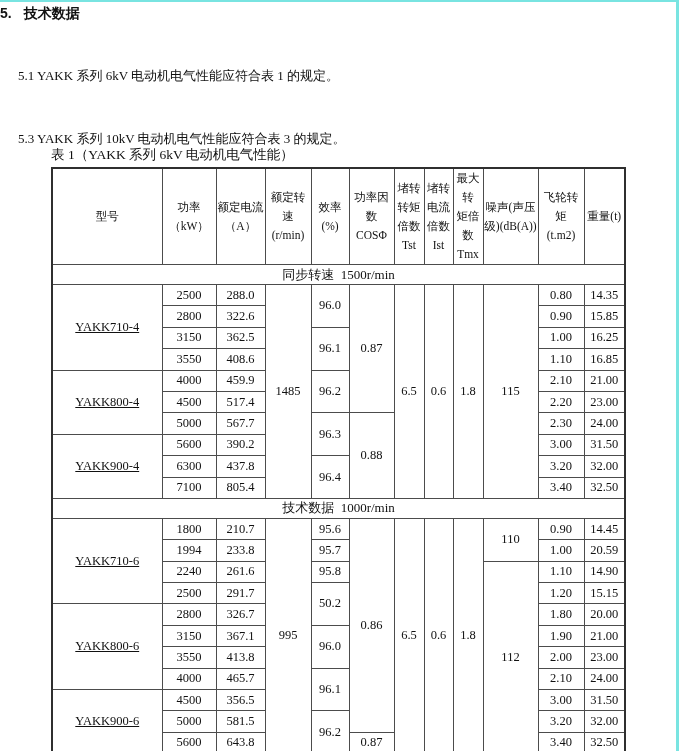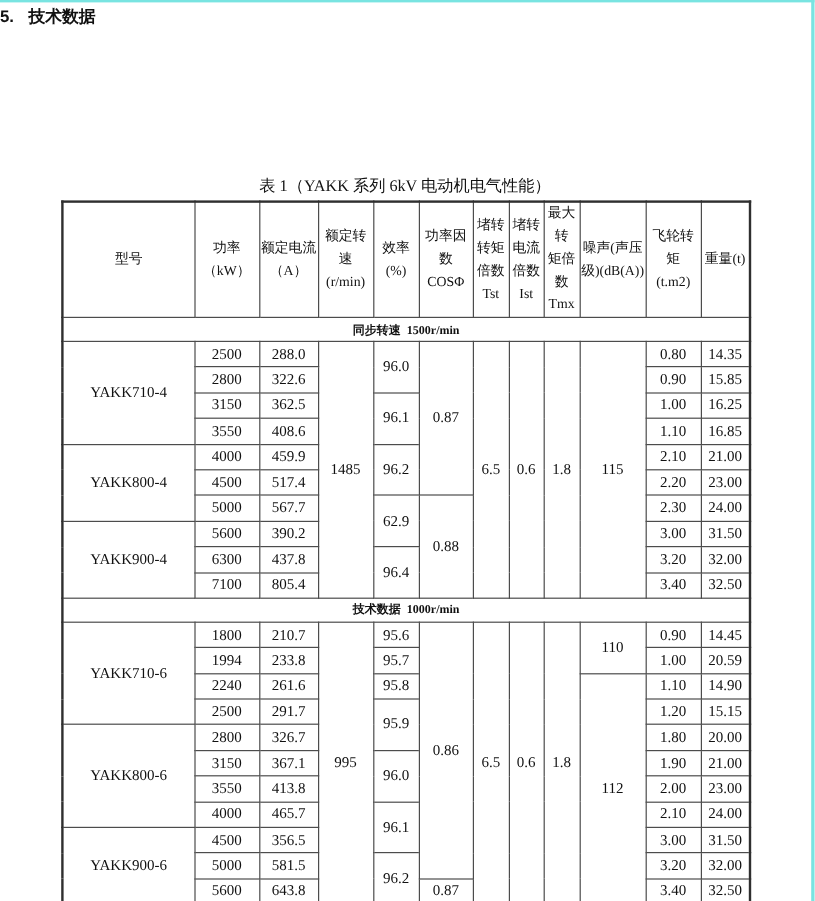--- a/index.html
+++ b/index.html
@@ -4,46 +4,48 @@
 <style>
   html,body{margin:0;padding:0;background:#fff;}
   .page{position:relative;width:679px;height:751px;background:#ffffff;overflow:hidden;
         font-family:"Liberation Serif","DejaVu Serif",serif;color:#111;}
   .edge-top{position:absolute;top:0;left:0;width:679px;height:2px;background:#79e4e1;}
   .edge-right{position:absolute;top:0;right:0;width:3px;height:751px;background:#79e4e1;}
   .heading{position:absolute;top:5px;left:0;font-family:"Liberation Sans","DejaVu Sans",sans-serif;
            font-weight:bold;font-size:14px;display:flex;gap:12px;}
   .items{position:absolute;left:18px;top:22px;font-size:13px;line-height:21.3px;white-space:pre;}
   .items sub{font-size:9px;}
-  .tbl-title{position:absolute;left:51px;top:146px;width:573px;text-align:center;font-size:13.5px;}
+  .tbl-title{position:absolute;left:51px;top:146px;width:573px;text-align:left;font-size:13.5px;}
   table.spec{position:absolute;left:51px;top:167px;width:573px;height:580px;border-collapse:collapse;
              table-layout:fixed;border:2px solid #2f2f2f;}
   table.spec td{border:1px solid #4c4c4c;text-align:center;vertical-align:middle;padding:0;
                 font-size:12.5px;overflow:hidden;}
   tr.hdr{height:89px;}
   tr.hdr td{font-size:11.5px;line-height:19px;white-space:pre-line;}
   td.hn{font-size:8px;line-height:15px;}
   tr.band{height:20px;}
-  tr.band td{font-size:10px;white-space:pre;font-weight:bold;}
+  tr.band td{font-size:13px;white-space:pre;}
   tr.r{height:21.4px;}
-  td.model{font-size:12.5px;}
+  td.model{font-size:12.5px;text-decoration:underline;}
 </style>
 </head>
 <body>
 
 <div class="page">
   <div class="edge-top"></div>
   <div class="edge-right"></div>
 
   <div class="heading">
     <span>5.</span>
     <span>技术数据</span>
   </div>
 
   <div class="items">
+    <div>5.1 YAKK 系列 6kV 电动机电气性能应符合表 1 的规定。</div>
+    <div>5.3 YAKK 系列 10kV 电动机电气性能应符合表 3 的规定。</div>
   </div>
 
   <div class="tbl-title">表 1（YAKK 系列 6kV 电动机电气性能）</div>
 
   <table class="spec">
     <colgroup>
       <col style="width:110px">
         <col style="width:54px">
         <col style="width:49px">
         <col style="width:46px">
@@ -132,21 +134,21 @@
     </tr>
     <tr class="r">
       <td>4500</td>
       <td>517.4</td>
       <td>2.20</td>
       <td>23.00</td>
     </tr>
     <tr class="r">
       <td>5000</td>
       <td>567.7</td>
-      <td rowspan="2">62.9</td>
+      <td rowspan="2">96.3</td>
       <td rowspan="4">0.88</td>
       <td>2.30</td>
       <td>24.00</td>
     </tr>
     <tr class="r">
       <td rowspan="3" class="model">YAKK900-4</td>
       <td>5600</td>
       <td>390.2</td>
       <td>3.00</td>
       <td>31.50</td>
@@ -194,21 +196,21 @@
       <td>2240</td>
       <td>261.6</td>
       <td>95.8</td>
       <td rowspan="9">112</td>
       <td>1.10</td>
       <td>14.90</td>
     </tr>
     <tr class="r">
       <td>2500</td>
       <td>291.7</td>
-      <td rowspan="2">95.9</td>
+      <td rowspan="2">50.2</td>
       <td>1.20</td>
       <td>15.15</td>
     </tr>
     <tr class="r">
       <td rowspan="4" class="model">YAKK800-6</td>
       <td>2800</td>
       <td>326.7</td>
       <td>1.80</td>
       <td>20.00</td>
     </tr>

